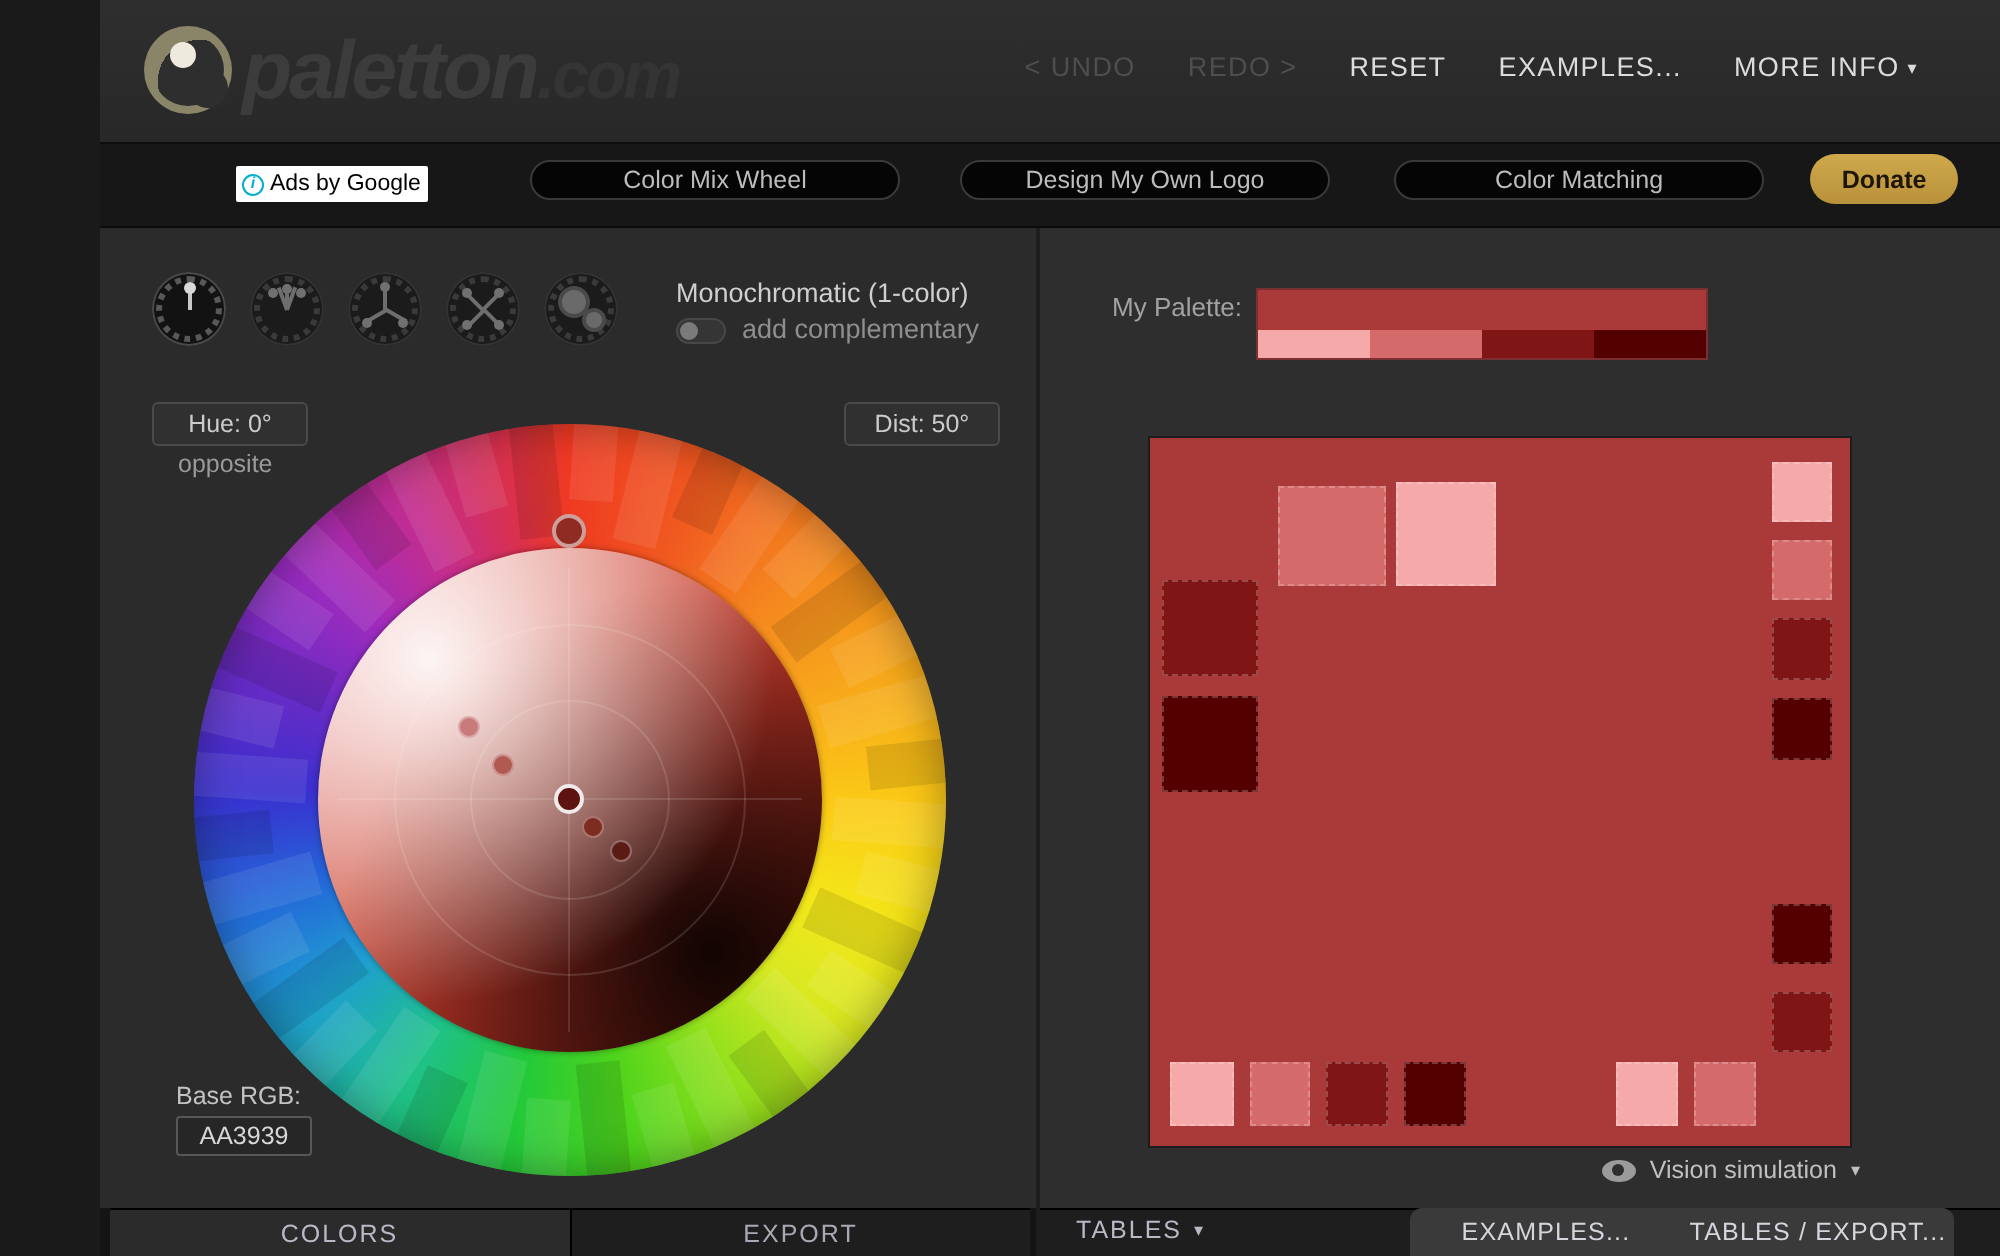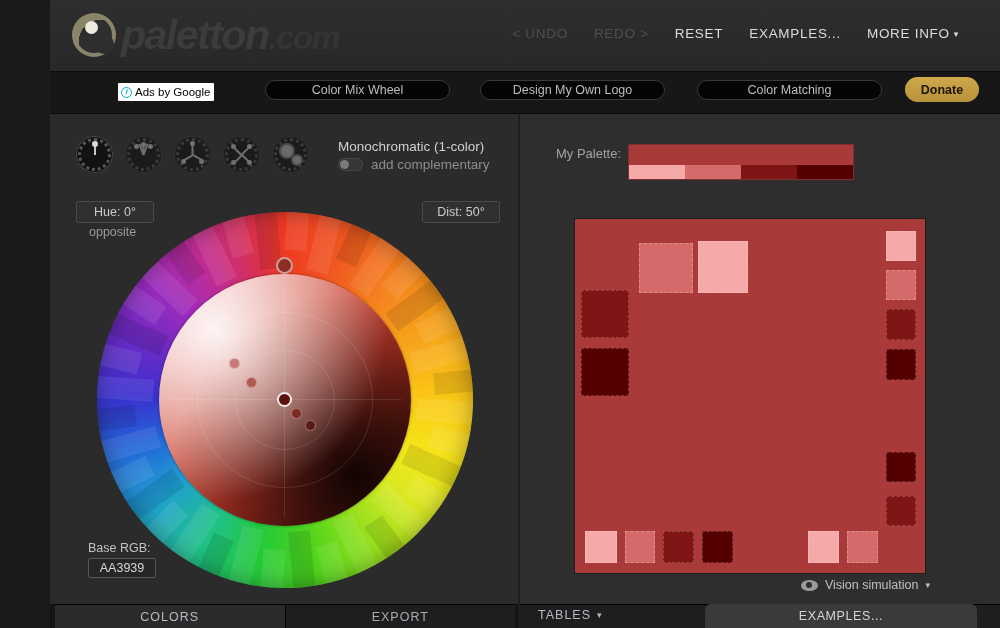--- a/index.html
+++ b/index.html
@@ -151,21 +151,21 @@
     position: absolute; border-radius: 50%; background: #6a6a6a;
     box-shadow: 0 0 0 2px #4a4a4a;
   }
 
   #scheme-label {
     position: absolute; left: 338px; top: 139px;
     color: #cfcfcf; font-size: 13.5px;
   }
   #complementary-row {
     position: absolute; left: 338px; top: 157px;
-    display: flex; align-items: center; gap: 8px;
+    display: flex; align-items: flex-end; gap: 8px;
   }
   #toggle-complementary {
     width: 25px; height: 13px; border-radius: 7px;
     background: #353535; box-shadow: inset 0 0 0 1px #474747;
     position: relative; cursor: pointer;
   }
   #toggle-complementary .knob {
     position: absolute; left: 2px; top: 2px; width: 9px; height: 9px;
     border-radius: 50%; background: #7a7a7a;
   }
@@ -535,16 +535,17 @@
   </div>
 
   <div id="right-tabs-bg"></div>
   <div id="right-tabs">
     <div id="preview-tab">
       <span>TABLES</span>
       <span class="caret">▾</span>
     </div>
     <div id="right-tabs-group">
       <div class="tab">EXAMPLES...</div>
+      <div class="tab">TABLES / EXPORT...</div>
     </div>
   </div>
 
 </div>
 
 </body></html>

